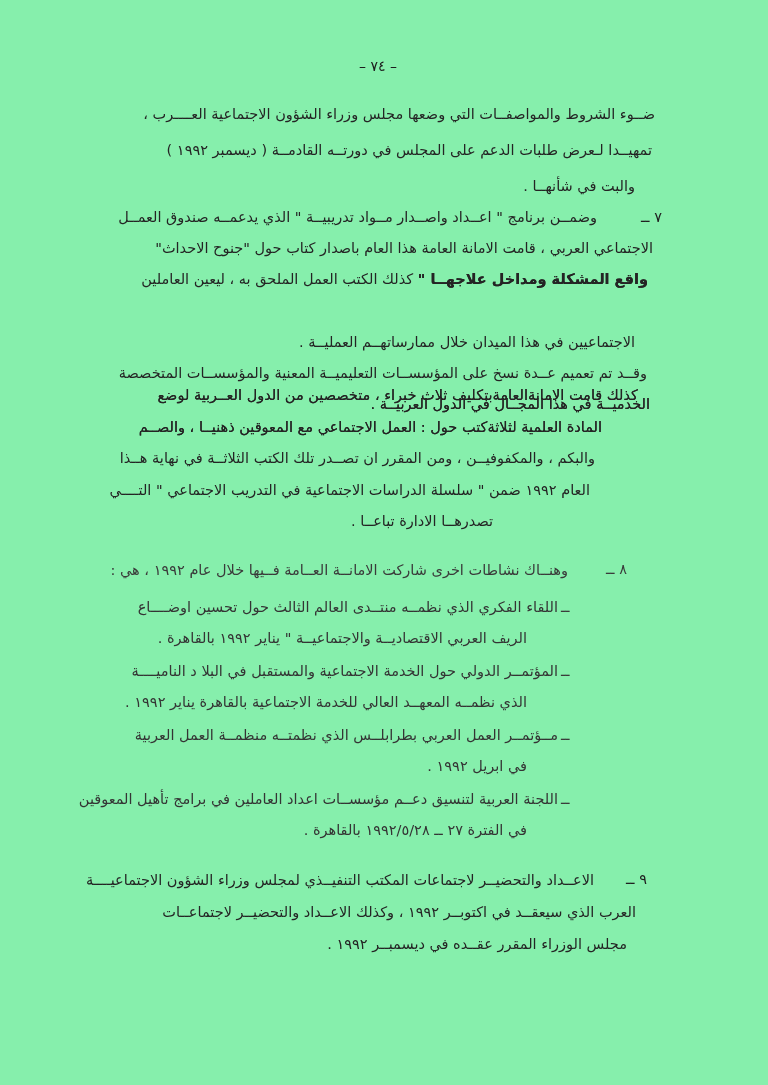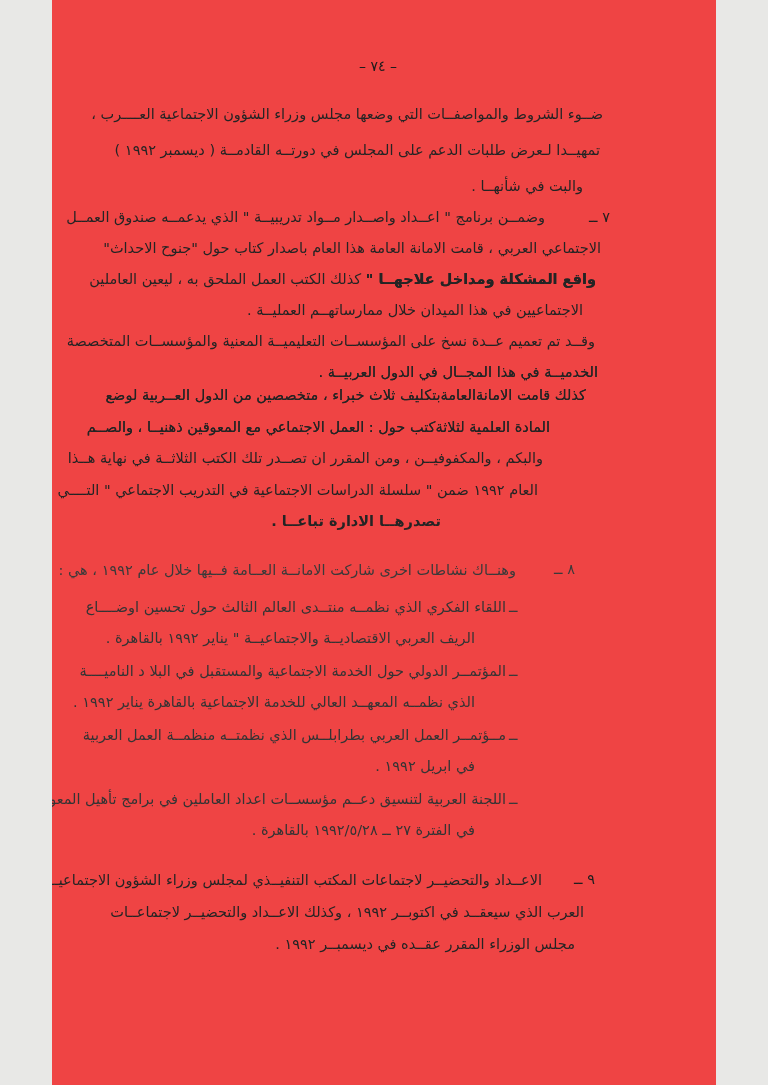--- a/index.html
+++ b/index.html
@@ -1,18 +1,18 @@
 <!DOCTYPE html>
 <html lang="ar" dir="rtl"><head>
 <meta charset="utf-8">
 <style>
   html,body{margin:0;padding:0;background:#e8e8e6;}
   .page{
-    position:relative;width:664px;height:1085px;margin:0 auto;
-    background:#ef4444;overflow:hidden;direction:rtl;
+    position:relative;width:768px;height:1085px;margin:0 auto;
+    background:#86efac;overflow:hidden;direction:rtl;
     font-family:"DejaVu Sans",sans-serif;color:#242424;
   }
   .ln{
     position:relative;height:31px;line-height:31px;font-size:14.5px;
     white-space:nowrap;text-align:right;
   }
   .blk{position:absolute;}
   .pageno{
     position:absolute;top:54px;left:0;right:0;height:24px;line-height:24px;
     text-align:center;font-size:14px;letter-spacing:2px;color:#1c1c1c;
@@ -30,24 +30,24 @@
   .i8h{top:554px;right:200px;left:120px;height:32px;line-height:32px;color:#3a3a3a;}
   .bullets{top:592px;right:210px;left:118px;color:#343434;}
   .bullet{position:relative;margin-bottom:2px;}
   .bullet .marker{
     position:absolute;right:-29px;top:0;width:26px;height:31px;line-height:31px;
     font-size:14.5px;color:#3a3a3a;text-align:left;
   }
   .i9{top:864px;right:132px;left:132px;}
   .i9 .ln{height:32px;line-height:32px;}
   .pr3{padding-right:3px;}  .pr5{padding-right:5px;}   .pr6{padding-right:6px;}
-  .pr9{padding-right:9px;}  .pr18{padding-right:18px;} .pr20{padding-right:20px;}
+  .pr9{padding-right:9px;}  .pr18{padding-right:18px;margin-top:32px;} .pr20{padding-right:20px;}
   .pr31{padding-right:31px;text-align:right;}.pr36{padding-right:36px;} .pr42{padding-right:42px;}
   .pr43{padding-right:43px;}.pr48{padding-right:48px;} .pr56{padding-right:56px;}
-  .pr145{padding-right:145px;font-weight:bold;}
+  .pr145{padding-right:145px;}
   .b{font-weight:bold;}
   .sb{text-shadow:0 0 .5px currentColor;}
 </style>
 </head>
 <body>
 
 <div class="page">
 
   <div class="pageno">– ٧٤ –</div>
 

